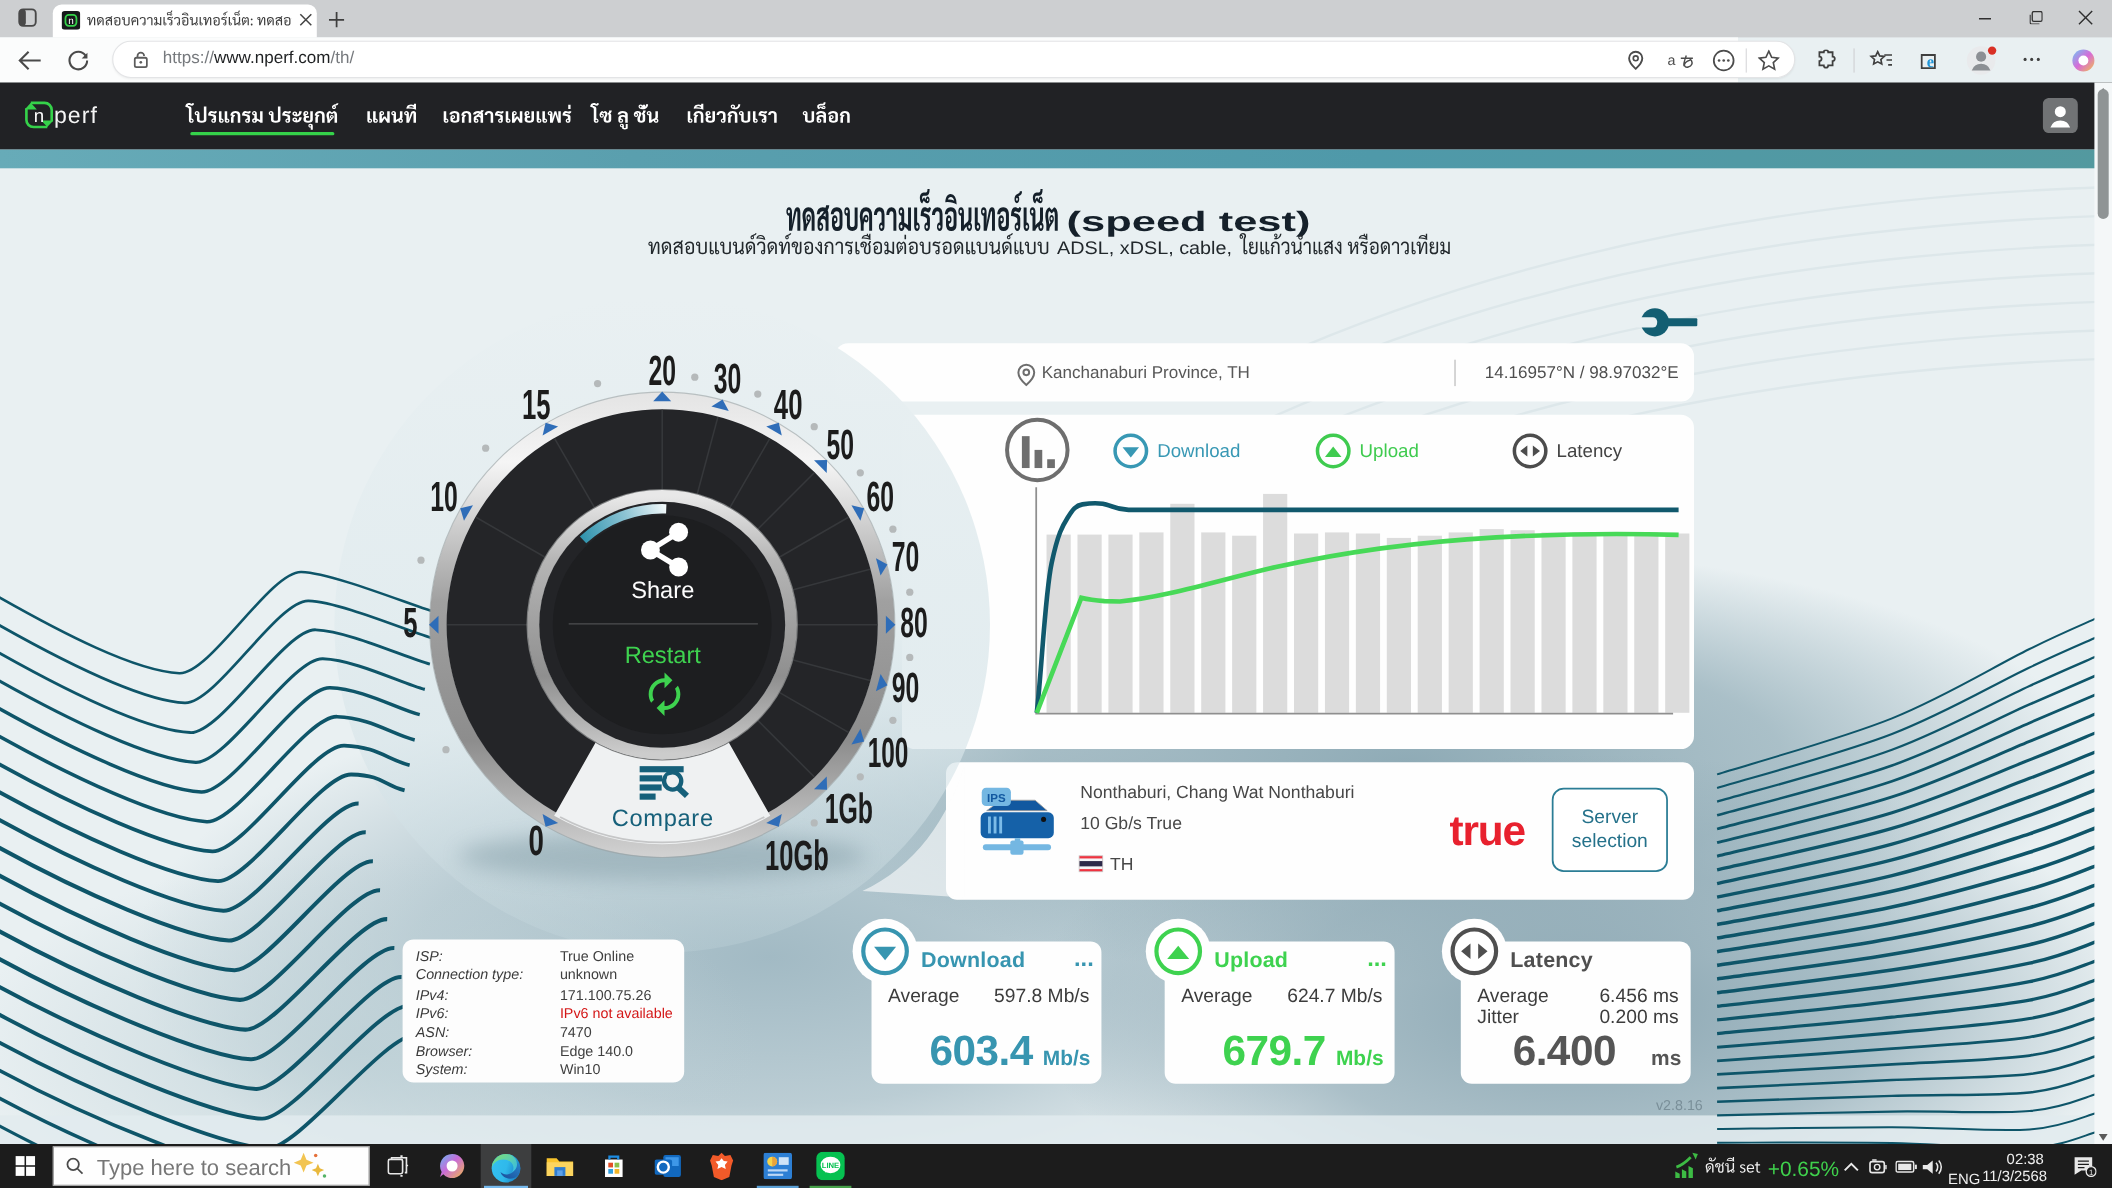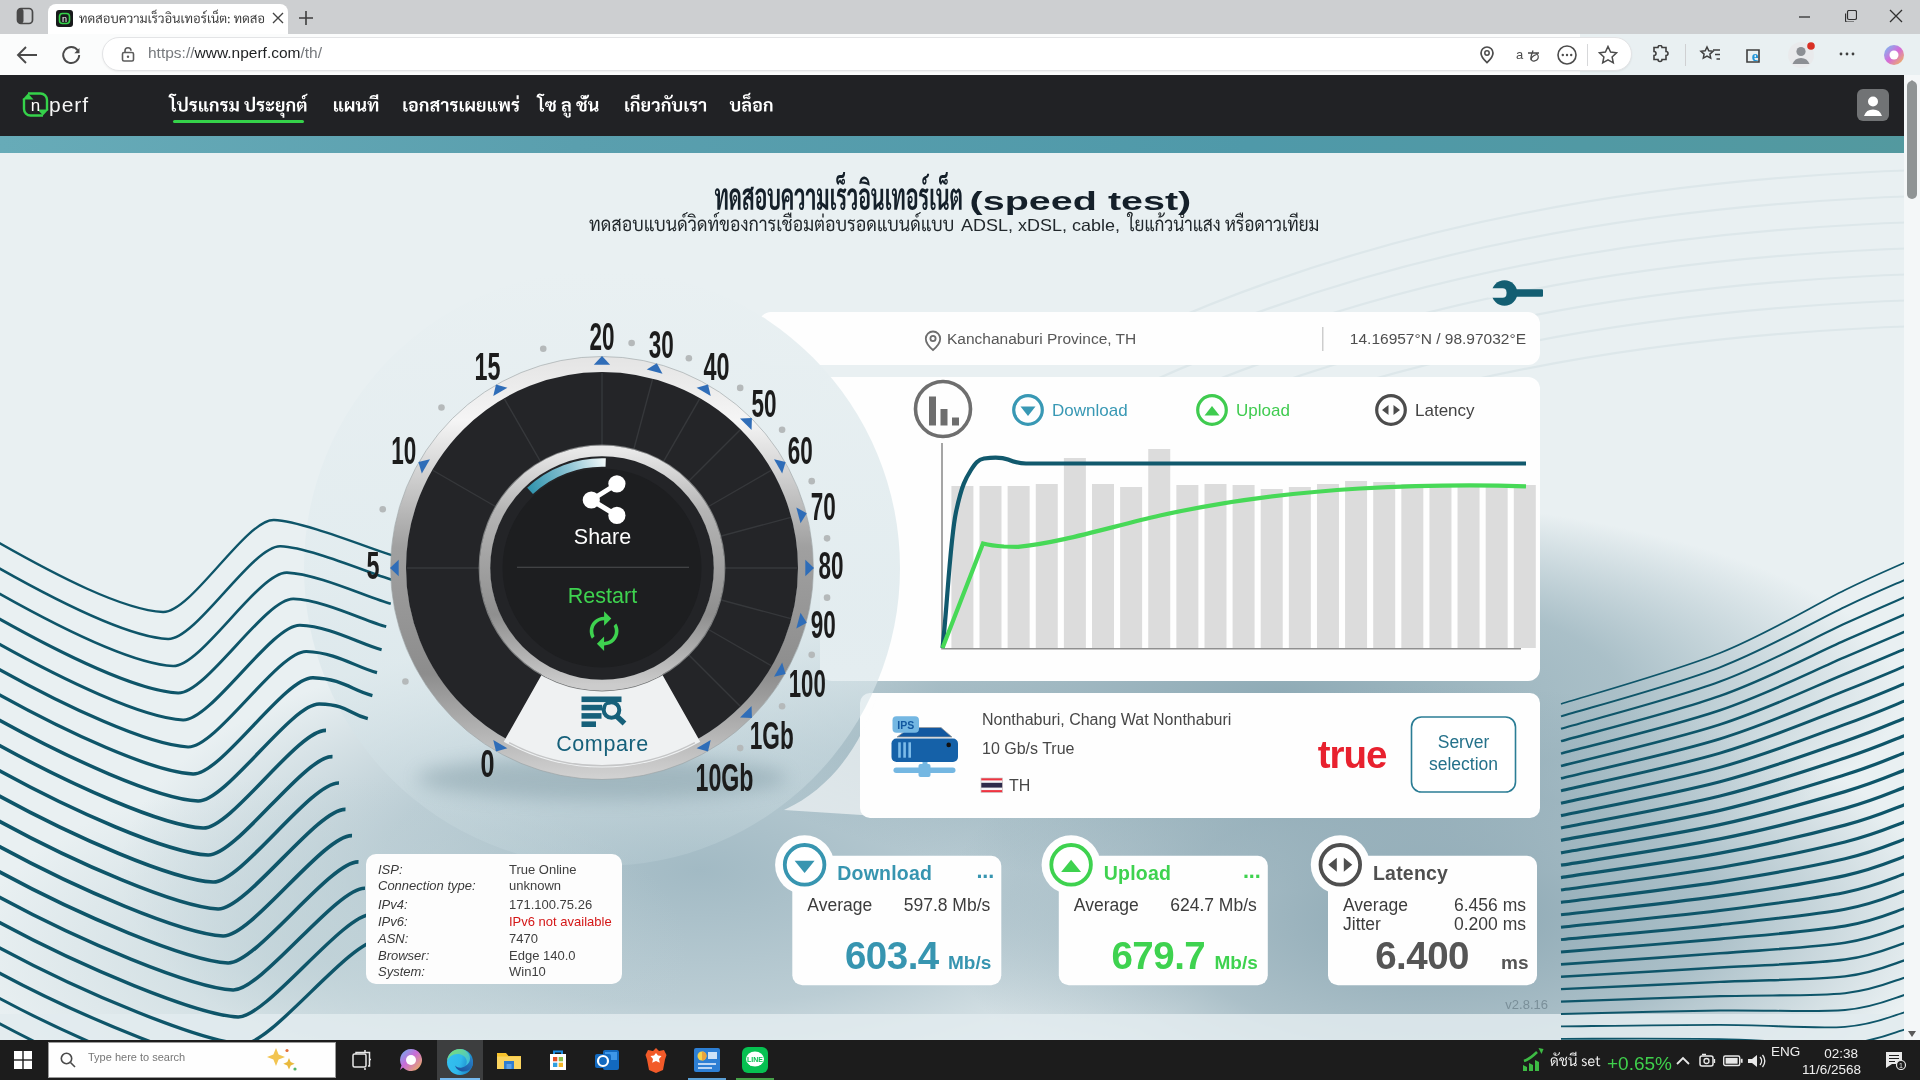--- a/index.html
+++ b/index.html
@@ -488,21 +488,21 @@
       <rect x="0" y="0" width="8.3" height="8.3" fill="#fefefe"></rect>
       <rect x="9.7" y="0" width="8.3" height="8.3" fill="#fefefe"></rect>
       <rect x="0" y="9.7" width="8.3" height="8.3" fill="#fefefe"></rect>
       <rect x="9.7" y="9.7" width="8.3" height="8.3" fill="#fefefe"></rect>
     </svg>
     <div style="position:absolute;left:48px;top:2px;width:288px;height:36px;background:#fefefe;border:1px solid #9a9a9a;box-sizing:border-box"></div>
     <svg width="16" height="16" style="position:absolute;left:60px;top:12px">
       <circle cx="6.5" cy="6.5" r="5.2" fill="none" stroke="#4a4a4a" stroke-width="1.6"></circle>
       <path d="M10.5 10.5L15 15" stroke="#4a4a4a" stroke-width="1.6"></path>
     </svg>
-    <div style="position:absolute;left:88px;top:11px;font-size:11px;color:#767676;font-family:'Liberation Sans'">Type here to search</div>
+    <div style="position:absolute;left:88px;top:11px;font-size:20px;color:#767676;font-family:'Liberation Sans'">Type here to search</div>
     <svg width="40" height="30" style="position:absolute;left:262px;top:6px">
       <path d="M14 2l2.6 6.4L23 11l-6.4 2.6L14 20l-2.6-6.4L5 11l6.4-2.6Z" fill="#f2c451"></path>
       <path d="M27 12l1.7 4 4 1.7-4 1.7-1.7 4-1.7-4-4-1.7 4-1.7Z" fill="#e9b93d"></path>
       <circle cx="25" cy="4.5" r="1.6" fill="#e5703a"></circle>
       <circle cx="33" cy="23" r="1.6" fill="#55b368"></circle>
     </svg>
     <svg width="20" height="20" style="position:absolute;left:352px;top:10px">
       <rect x="1" y="4" width="13" height="13" rx="1.5" fill="none" stroke="#e8e8e8" stroke-width="1.5"></rect>
       <path d="M4 4V2.5h13.5V16H16" fill="none" stroke="#e8e8e8" stroke-width="1.5"></path>
       <path d="M12 1h2M12 19h2M17 9.5h2" stroke="#e8e8e8" stroke-width="1.5"></path>
@@ -599,24 +599,24 @@
     </svg>
     <svg width="20" height="14" style="position:absolute;left:1723px;top:14px">
       <rect x="0.7" y="2" width="16" height="9.5" rx="1.5" fill="none" stroke="#e8e8e8" stroke-width="1.4"></rect>
       <rect x="17.8" y="4.8" width="1.8" height="4" fill="#e8e8e8"></rect>
       <rect x="2.6" y="3.9" width="12" height="5.8" fill="#e8e8e8"></rect>
     </svg>
     <svg width="20" height="16" style="position:absolute;left:1747px;top:13px">
       <path d="M1 6v4h4l5 4V2L5 6Z" fill="#e8e8e8"></path>
       <path d="M13 4a6 6 0 0 1 0 8M15.5 2a9 9 0 0 1 0 12" fill="none" stroke="#e8e8e8" stroke-width="1.4"></path>
     </svg>
-    <div style="position:absolute;left:1771px;top:4px;font-size:13.5px;color:#efefef;font-family:'Liberation Sans'">ENG</div>
+    <div style="position:absolute;left:1771px;top:24px;font-size:13.5px;color:#efefef;font-family:'Liberation Sans'">ENG</div>
     <div style="position:absolute;left:1858px;top:6px;font-size:13.5px;color:#efefef;font-family:'Liberation Sans';width:0">
       <div style="position:absolute;right:0;white-space:nowrap">02:38</div>
-      <div style="position:absolute;right:-3px;top:16px;white-space:nowrap">11/6/2568</div>
+      <div style="position:absolute;right:-3px;top:16px;white-space:nowrap">11/3/2568</div>
     </div>
     <svg width="22" height="20" style="position:absolute;left:1884px;top:10px">
       <path d="M2 2h16v12H8l-6 4Z" fill="#e8e8e8"></path>
       <path d="M5 5.5h10M5 8.5h10M5 11.5h6" stroke="#1c1c1c" stroke-width="1.2"></path>
       <circle cx="17" cy="15" r="4.5" fill="#1c1c1c" stroke="#e8e8e8" stroke-width="1.2"></circle>
       <text x="17" y="18" font-size="7" fill="#e8e8e8" text-anchor="middle" font-family="Liberation Sans">1</text>
     </svg>
   </div>
 <div style="position:absolute;left:1904px;top:75px;width:16px;height:965px;background:#f4f7f8"></div>
 <svg width="10" height="8" style="position:absolute;left:1907px;top:79px">

